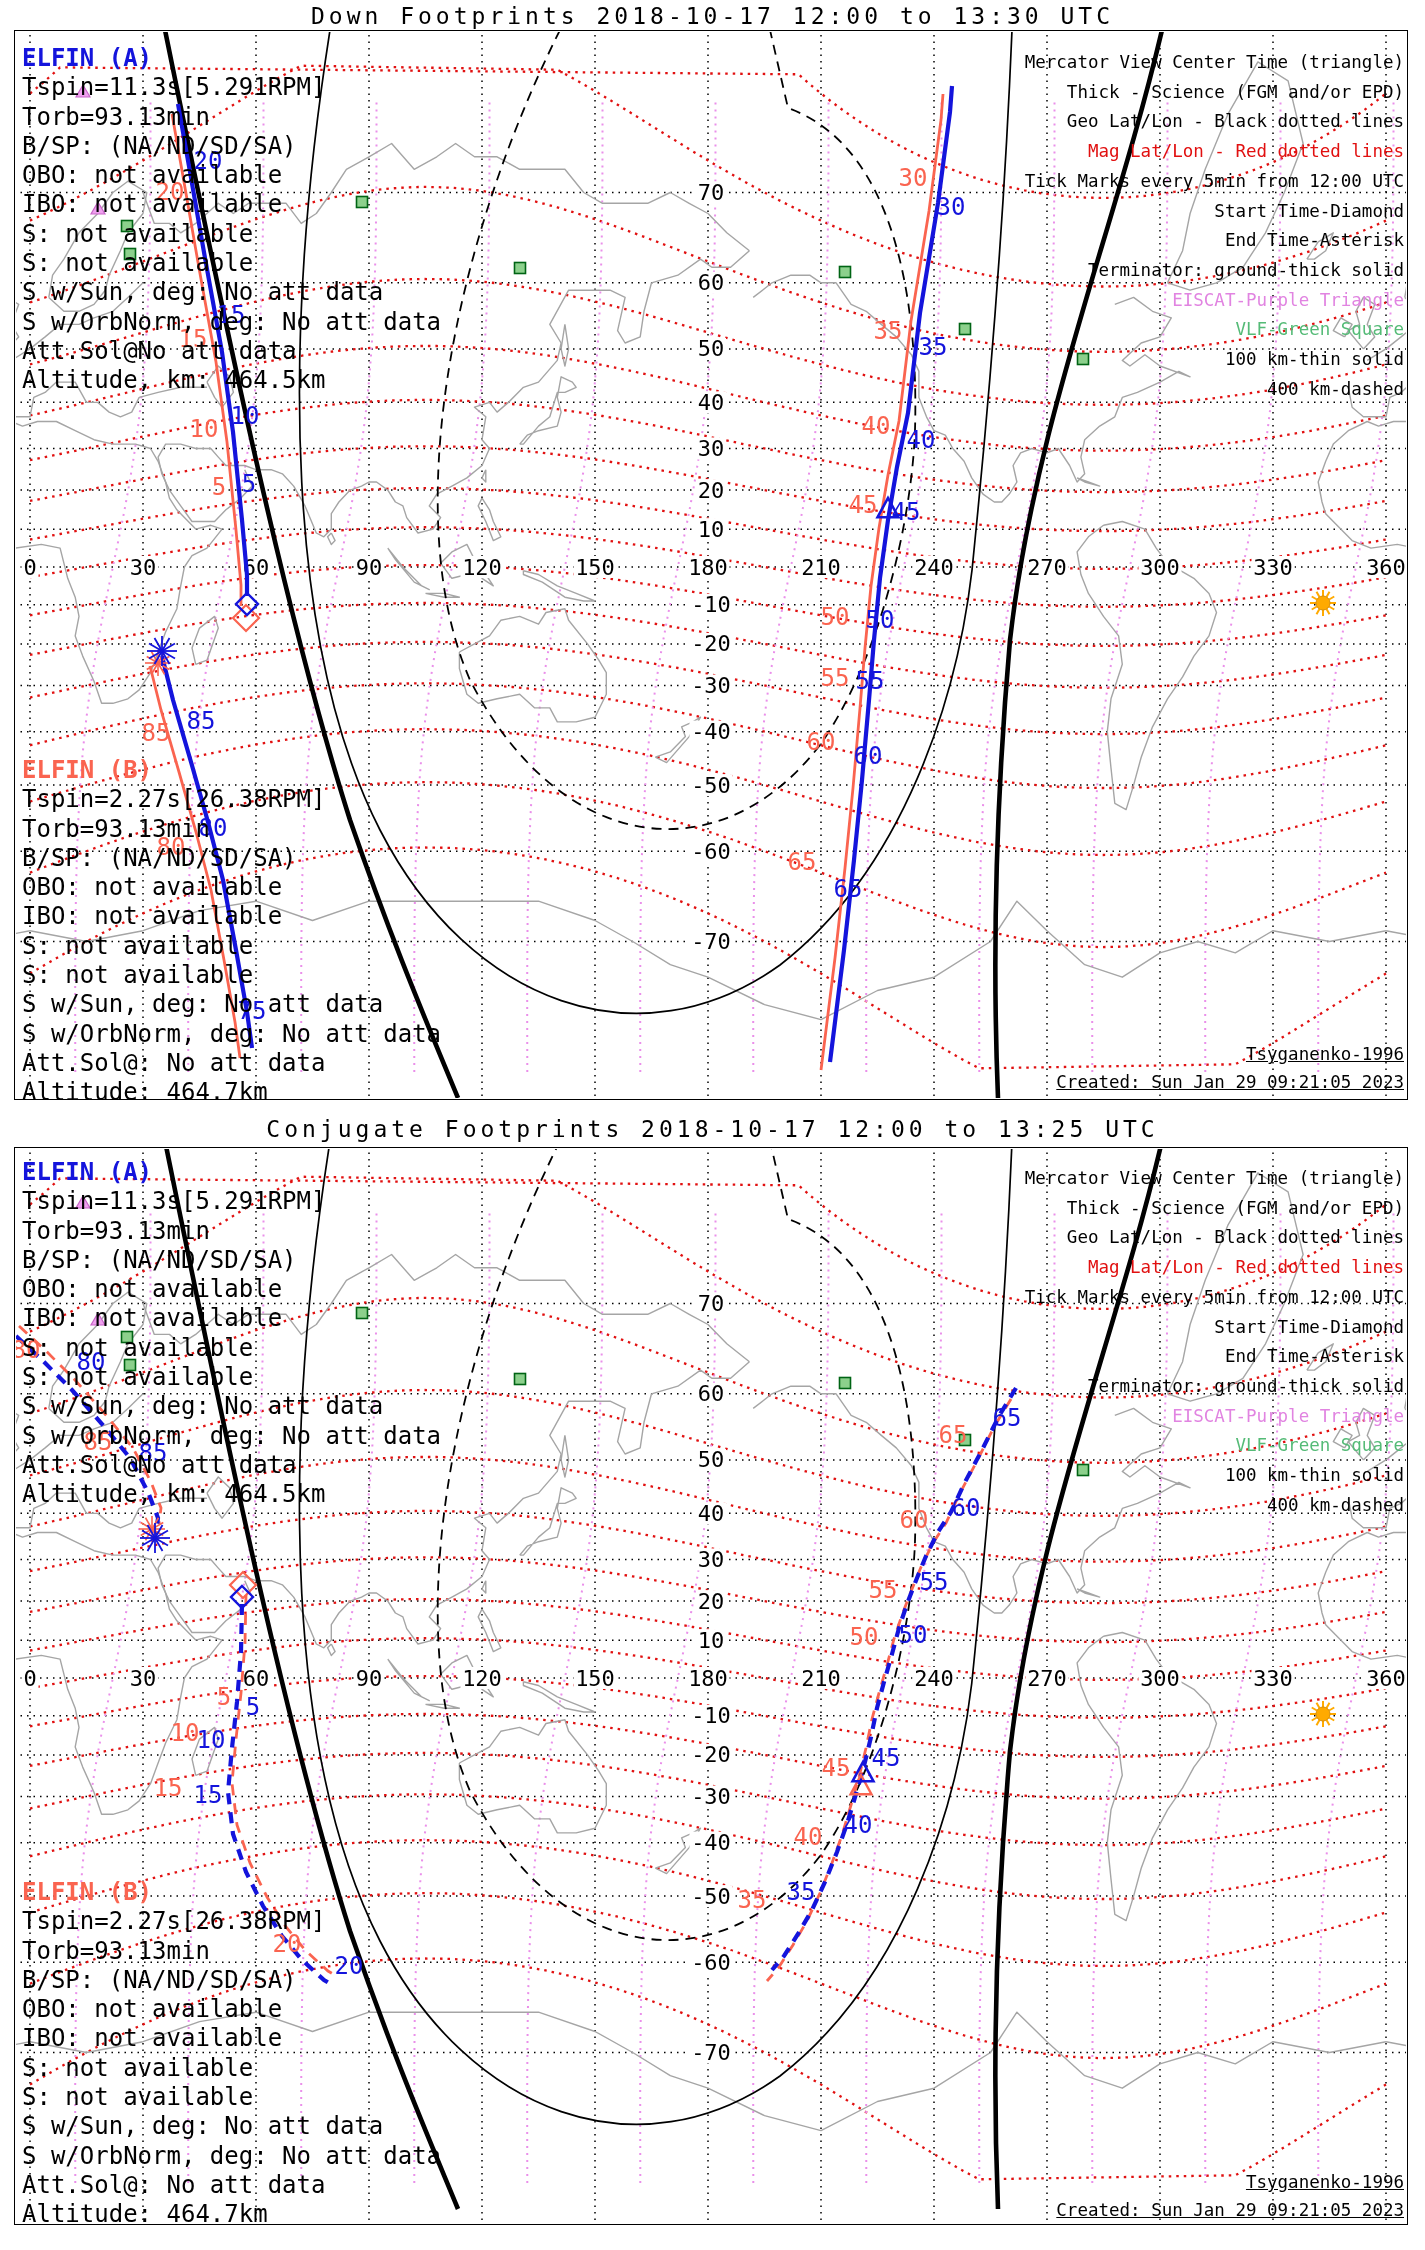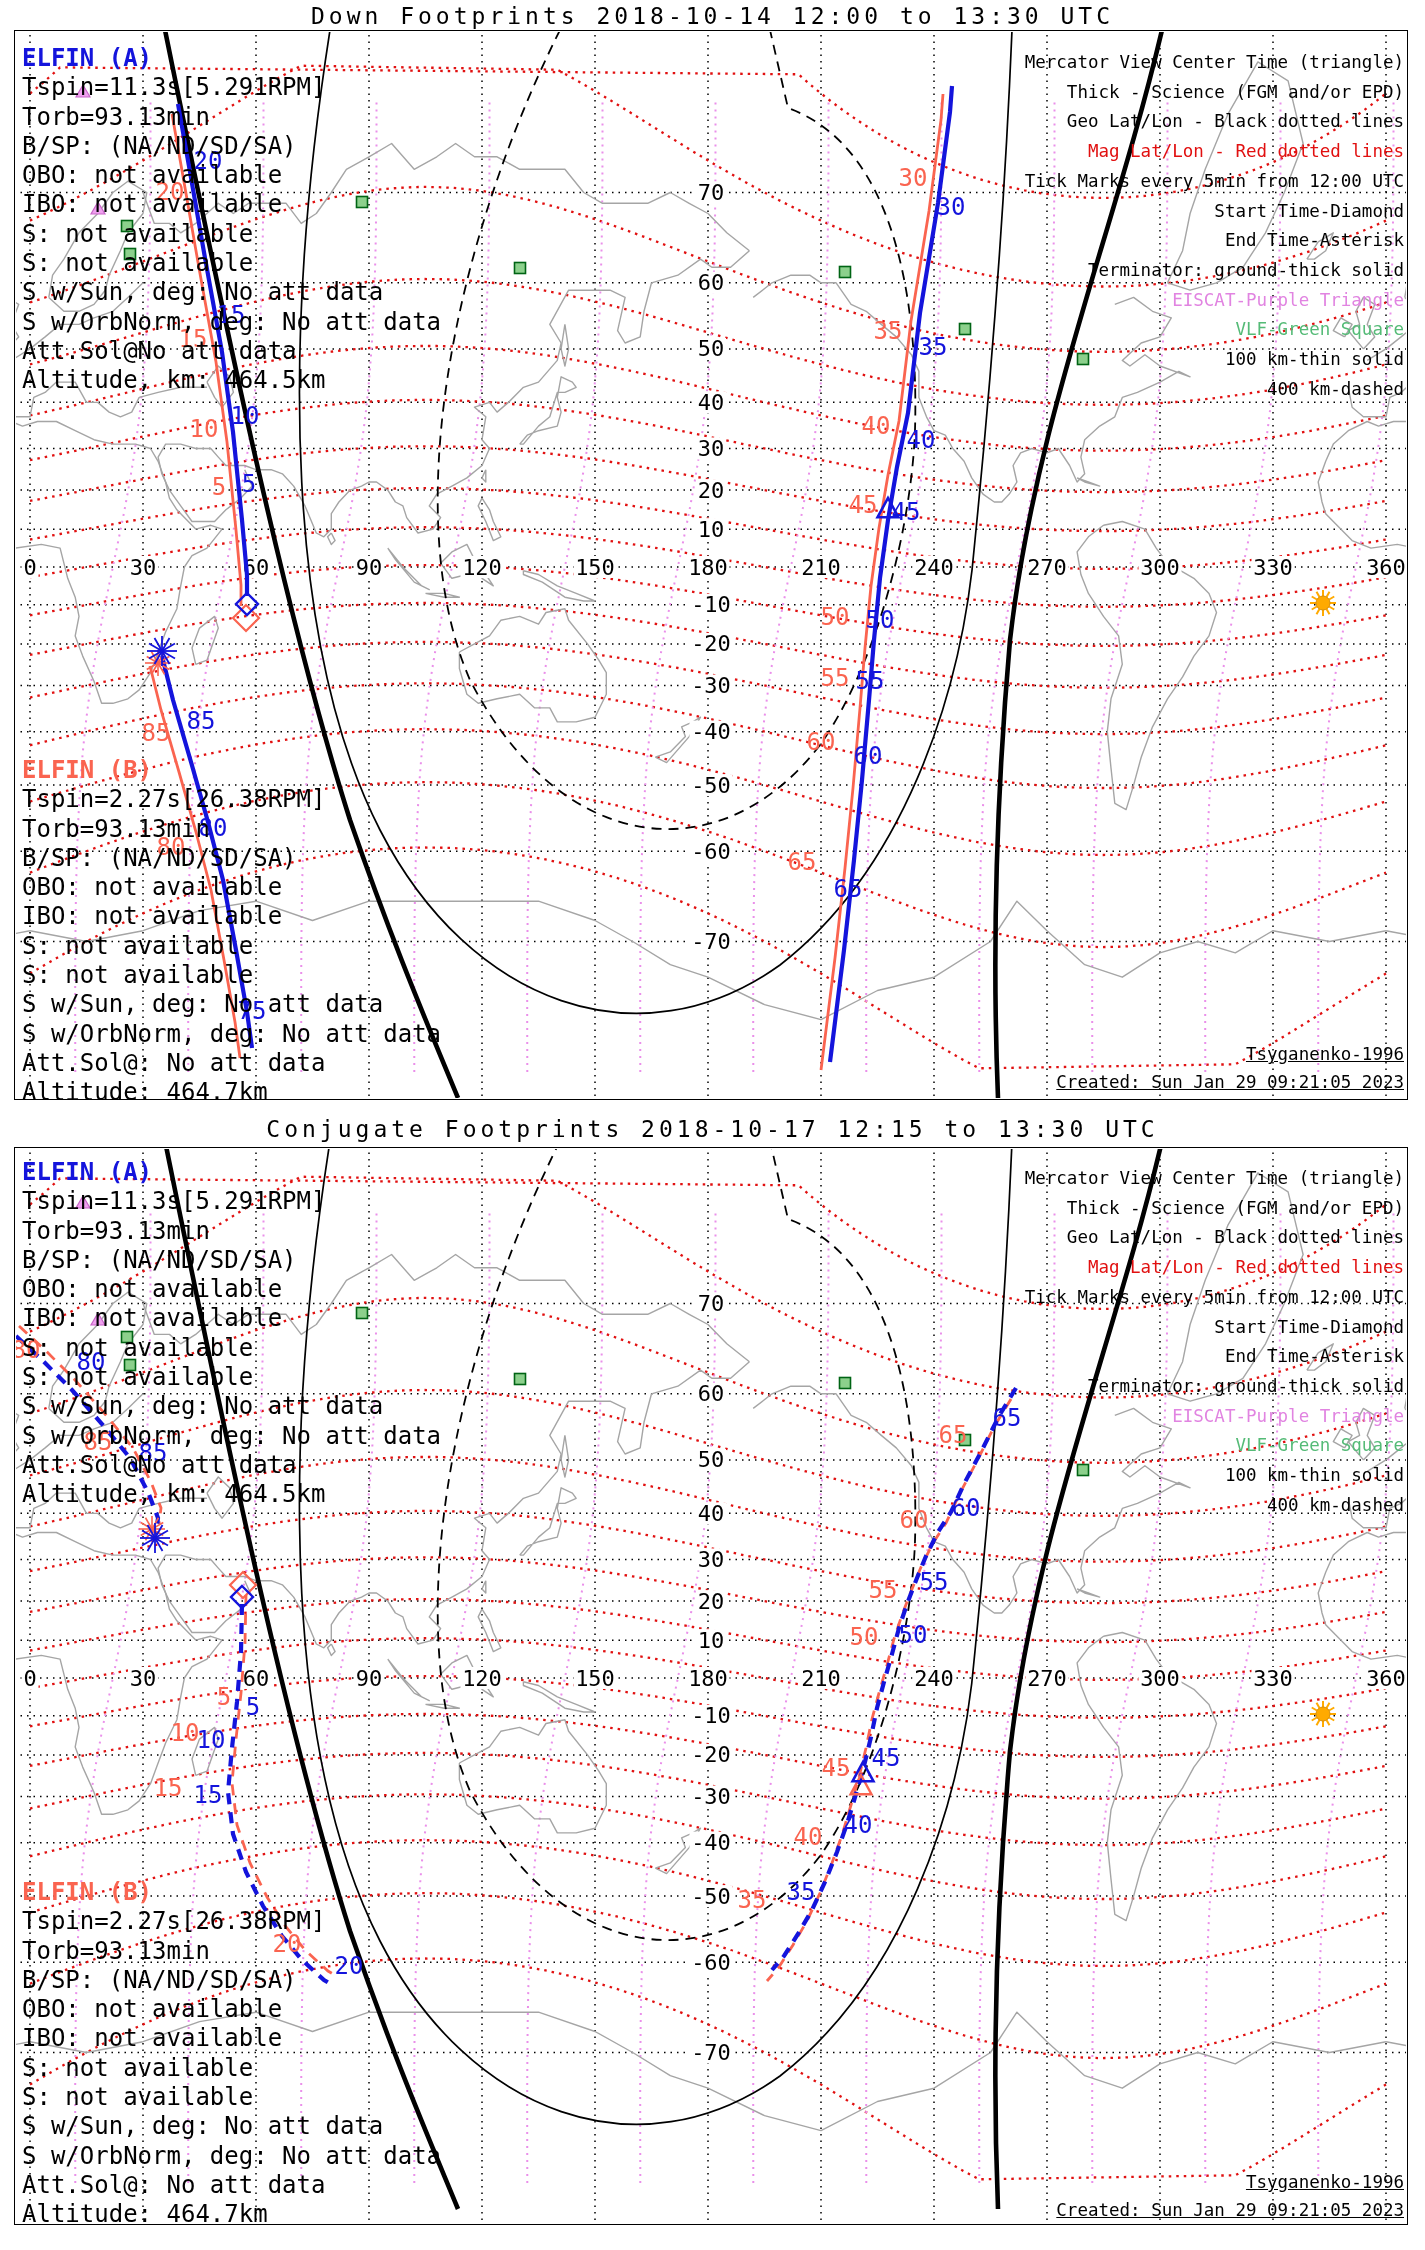--- a/index.html
+++ b/index.html
@@ -9,22 +9,22 @@
   .map-svg{position:absolute;left:14px;}
   .textblock{position:absolute;white-space:pre;font-size:24px;line-height:29.3px;z-index:5;}
   .textblock .hdr{font-weight:bold;}
   .legendblock{position:absolute;right:21px;text-align:right;white-space:pre;font-size:17.5px;line-height:29.7px;z-index:5;}
   .credits{position:absolute;right:21px;text-align:right;white-space:pre;font-size:17.5px;line-height:28px;z-index:5;text-decoration:underline;}
   .line{display:block;}
 </style>
 </head>
 <body>
 
-<div class="panel-title" id="title-0" style="top: 3px;">Down Footprints 2018-10-14 12:00 to 13:30 UTC</div>
-<div class="panel-title" id="title-1" style="top: 1116px;">Conjugate Footprints 2018-10-17 12:15 to 13:30 UTC</div>
+<div class="panel-title" id="title-0" style="top: 3px;">Down Footprints 2018-10-17 12:00 to 13:30 UTC</div>
+<div class="panel-title" id="title-1" style="top: 1116px;">Conjugate Footprints 2018-10-17 12:00 to 13:25 UTC</div>
 <div class="frame" id="frame-0" style="top: 30px; height: 1070px;"></div>
 <div class="frame" id="frame-1" style="top: 1147px; height: 1078px;"></div>
 <div id="dyn">
     <div class="textblock" style="left: 22px; top: 44px;"><span class="line hdr" style="color: rgb(20, 20, 220);">ELFIN (A)</span><span class="line">Tspin=11.3s[5.291RPM]</span><span class="line">Torb=93.13min</span><span class="line">B/SP: (NA/ND/SD/SA)</span><span class="line">OBO: not available</span><span class="line">IBO: not available</span><span class="line">S: not available</span><span class="line">S: not available</span><span class="line">S w/Sun, deg: No att data</span><span class="line">S w/OrbNorm, deg: No att data</span><span class="line">Att.Sol@No att data</span><span class="line">Altitude, km: 464.5km</span></div>
     <div class="textblock" style="left: 22px; top: 756px;"><span class="line hdr" style="color: rgb(250, 100, 80);">ELFIN (B)</span><span class="line">Tspin=2.27s[26.38RPM]</span><span class="line">Torb=93.13min</span><span class="line">B/SP: (NA/ND/SD/SA)</span><span class="line">OBO: not available</span><span class="line">IBO: not available</span><span class="line">S: not available</span><span class="line">S: not available</span><span class="line">S w/Sun, deg: No att data</span><span class="line">S w/OrbNorm, deg: No att data</span><span class="line">Att.Sol@: No att data</span><span class="line">Altitude: 464.7km</span></div>
     <div class="legendblock" style="top: 48px;"><span class="line" style="color: rgb(0, 0, 0);">Mercator View Center Time (triangle)</span><span class="line" style="color: rgb(0, 0, 0);">Thick - Science (FGM and/or EPD)</span><span class="line" style="color: rgb(0, 0, 0);">Geo Lat/Lon - Black dotted lines</span><span class="line" style="color: rgb(225, 16, 16);">Mag Lat/Lon - Red dotted lines</span><span class="line" style="color: rgb(0, 0, 0);">Tick Marks every 5min from 12:00 UTC</span><span class="line" style="color: rgb(0, 0, 0);">Start Time-Diamond</span><span class="line" style="color: rgb(0, 0, 0);">End Time-Asterisk</span><span class="line" style="color: rgb(0, 0, 0);">Terminator: ground-thick solid</span><span class="line" style="color: rgb(225, 132, 225);">EISCAT-Purple Triangle</span><span class="line" style="color: rgb(85, 187, 119);">VLF-Green Square</span><span class="line" style="color: rgb(0, 0, 0);">100 km-thin solid</span><span class="line" style="color: rgb(0, 0, 0);">400 km-dashed</span></div>
     <div class="credits" style="top: 1040px;"><span class="line">Tsyganenko-1996</span><span class="line">Created: Sun Jan 29 09:21:05 2023</span></div>
     <div class="textblock" style="left: 22px; top: 1158px;"><span class="line hdr" style="color: rgb(20, 20, 220);">ELFIN (A)</span><span class="line">Tspin=11.3s[5.291RPM]</span><span class="line">Torb=93.13min</span><span class="line">B/SP: (NA/ND/SD/SA)</span><span class="line">OBO: not available</span><span class="line">IBO: not available</span><span class="line">S: not available</span><span class="line">S: not available</span><span class="line">S w/Sun, deg: No att data</span><span class="line">S w/OrbNorm, deg: No att data</span><span class="line">Att.Sol@No att data</span><span class="line">Altitude, km: 464.5km</span></div>
     <div class="textblock" style="left: 22px; top: 1878px;"><span class="line hdr" style="color: rgb(250, 100, 80);">ELFIN (B)</span><span class="line">Tspin=2.27s[26.38RPM]</span><span class="line">Torb=93.13min</span><span class="line">B/SP: (NA/ND/SD/SA)</span><span class="line">OBO: not available</span><span class="line">IBO: not available</span><span class="line">S: not available</span><span class="line">S: not available</span><span class="line">S w/Sun, deg: No att data</span><span class="line">S w/OrbNorm, deg: No att data</span><span class="line">Att.Sol@: No att data</span><span class="line">Altitude: 464.7km</span></div>
     <div class="legendblock" style="top: 1164px;"><span class="line" style="color: rgb(0, 0, 0);">Mercator View Center Time (triangle)</span><span class="line" style="color: rgb(0, 0, 0);">Thick - Science (FGM and/or EPD)</span><span class="line" style="color: rgb(0, 0, 0);">Geo Lat/Lon - Black dotted lines</span><span class="line" style="color: rgb(225, 16, 16);">Mag Lat/Lon - Red dotted lines</span><span class="line" style="color: rgb(0, 0, 0);">Tick Marks every 5min from 12:00 UTC</span><span class="line" style="color: rgb(0, 0, 0);">Start Time-Diamond</span><span class="line" style="color: rgb(0, 0, 0);">End Time-Asterisk</span><span class="line" style="color: rgb(0, 0, 0);">Terminator: ground-thick solid</span><span class="line" style="color: rgb(225, 132, 225);">EISCAT-Purple Triangle</span><span class="line" style="color: rgb(85, 187, 119);">VLF-Green Square</span><span class="line" style="color: rgb(0, 0, 0);">100 km-thin solid</span><span class="line" style="color: rgb(0, 0, 0);">400 km-dashed</span></div>

